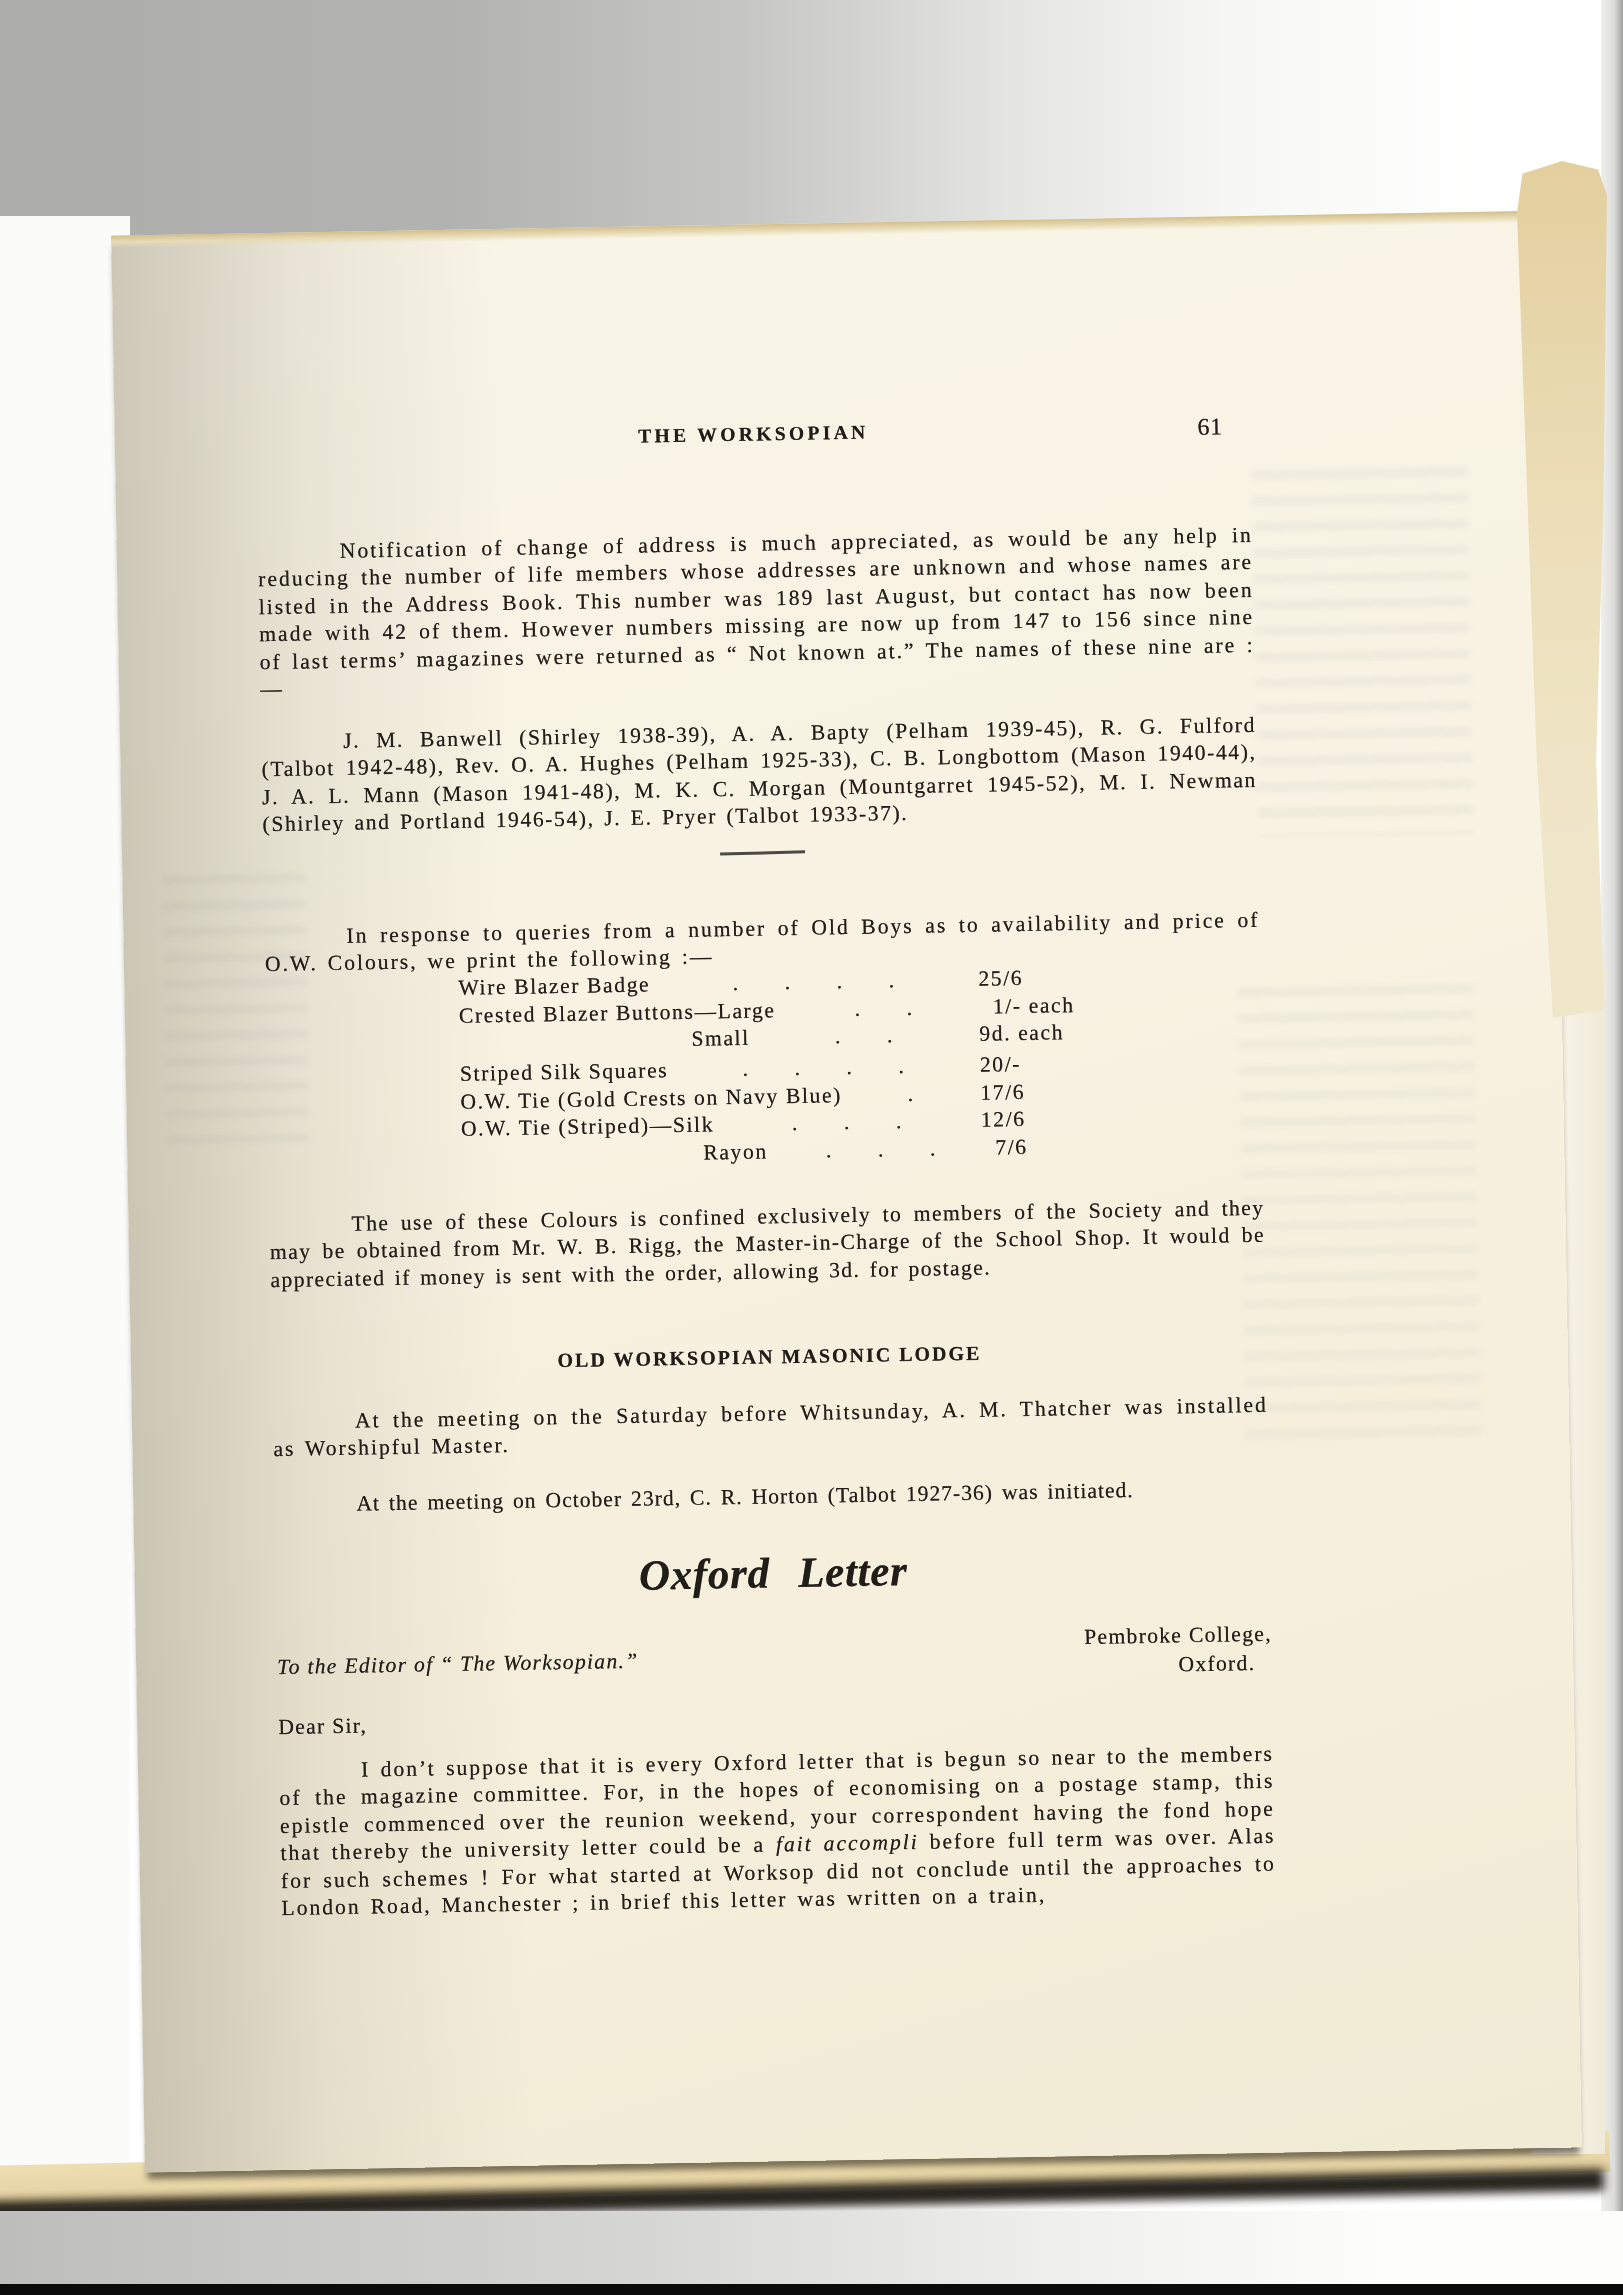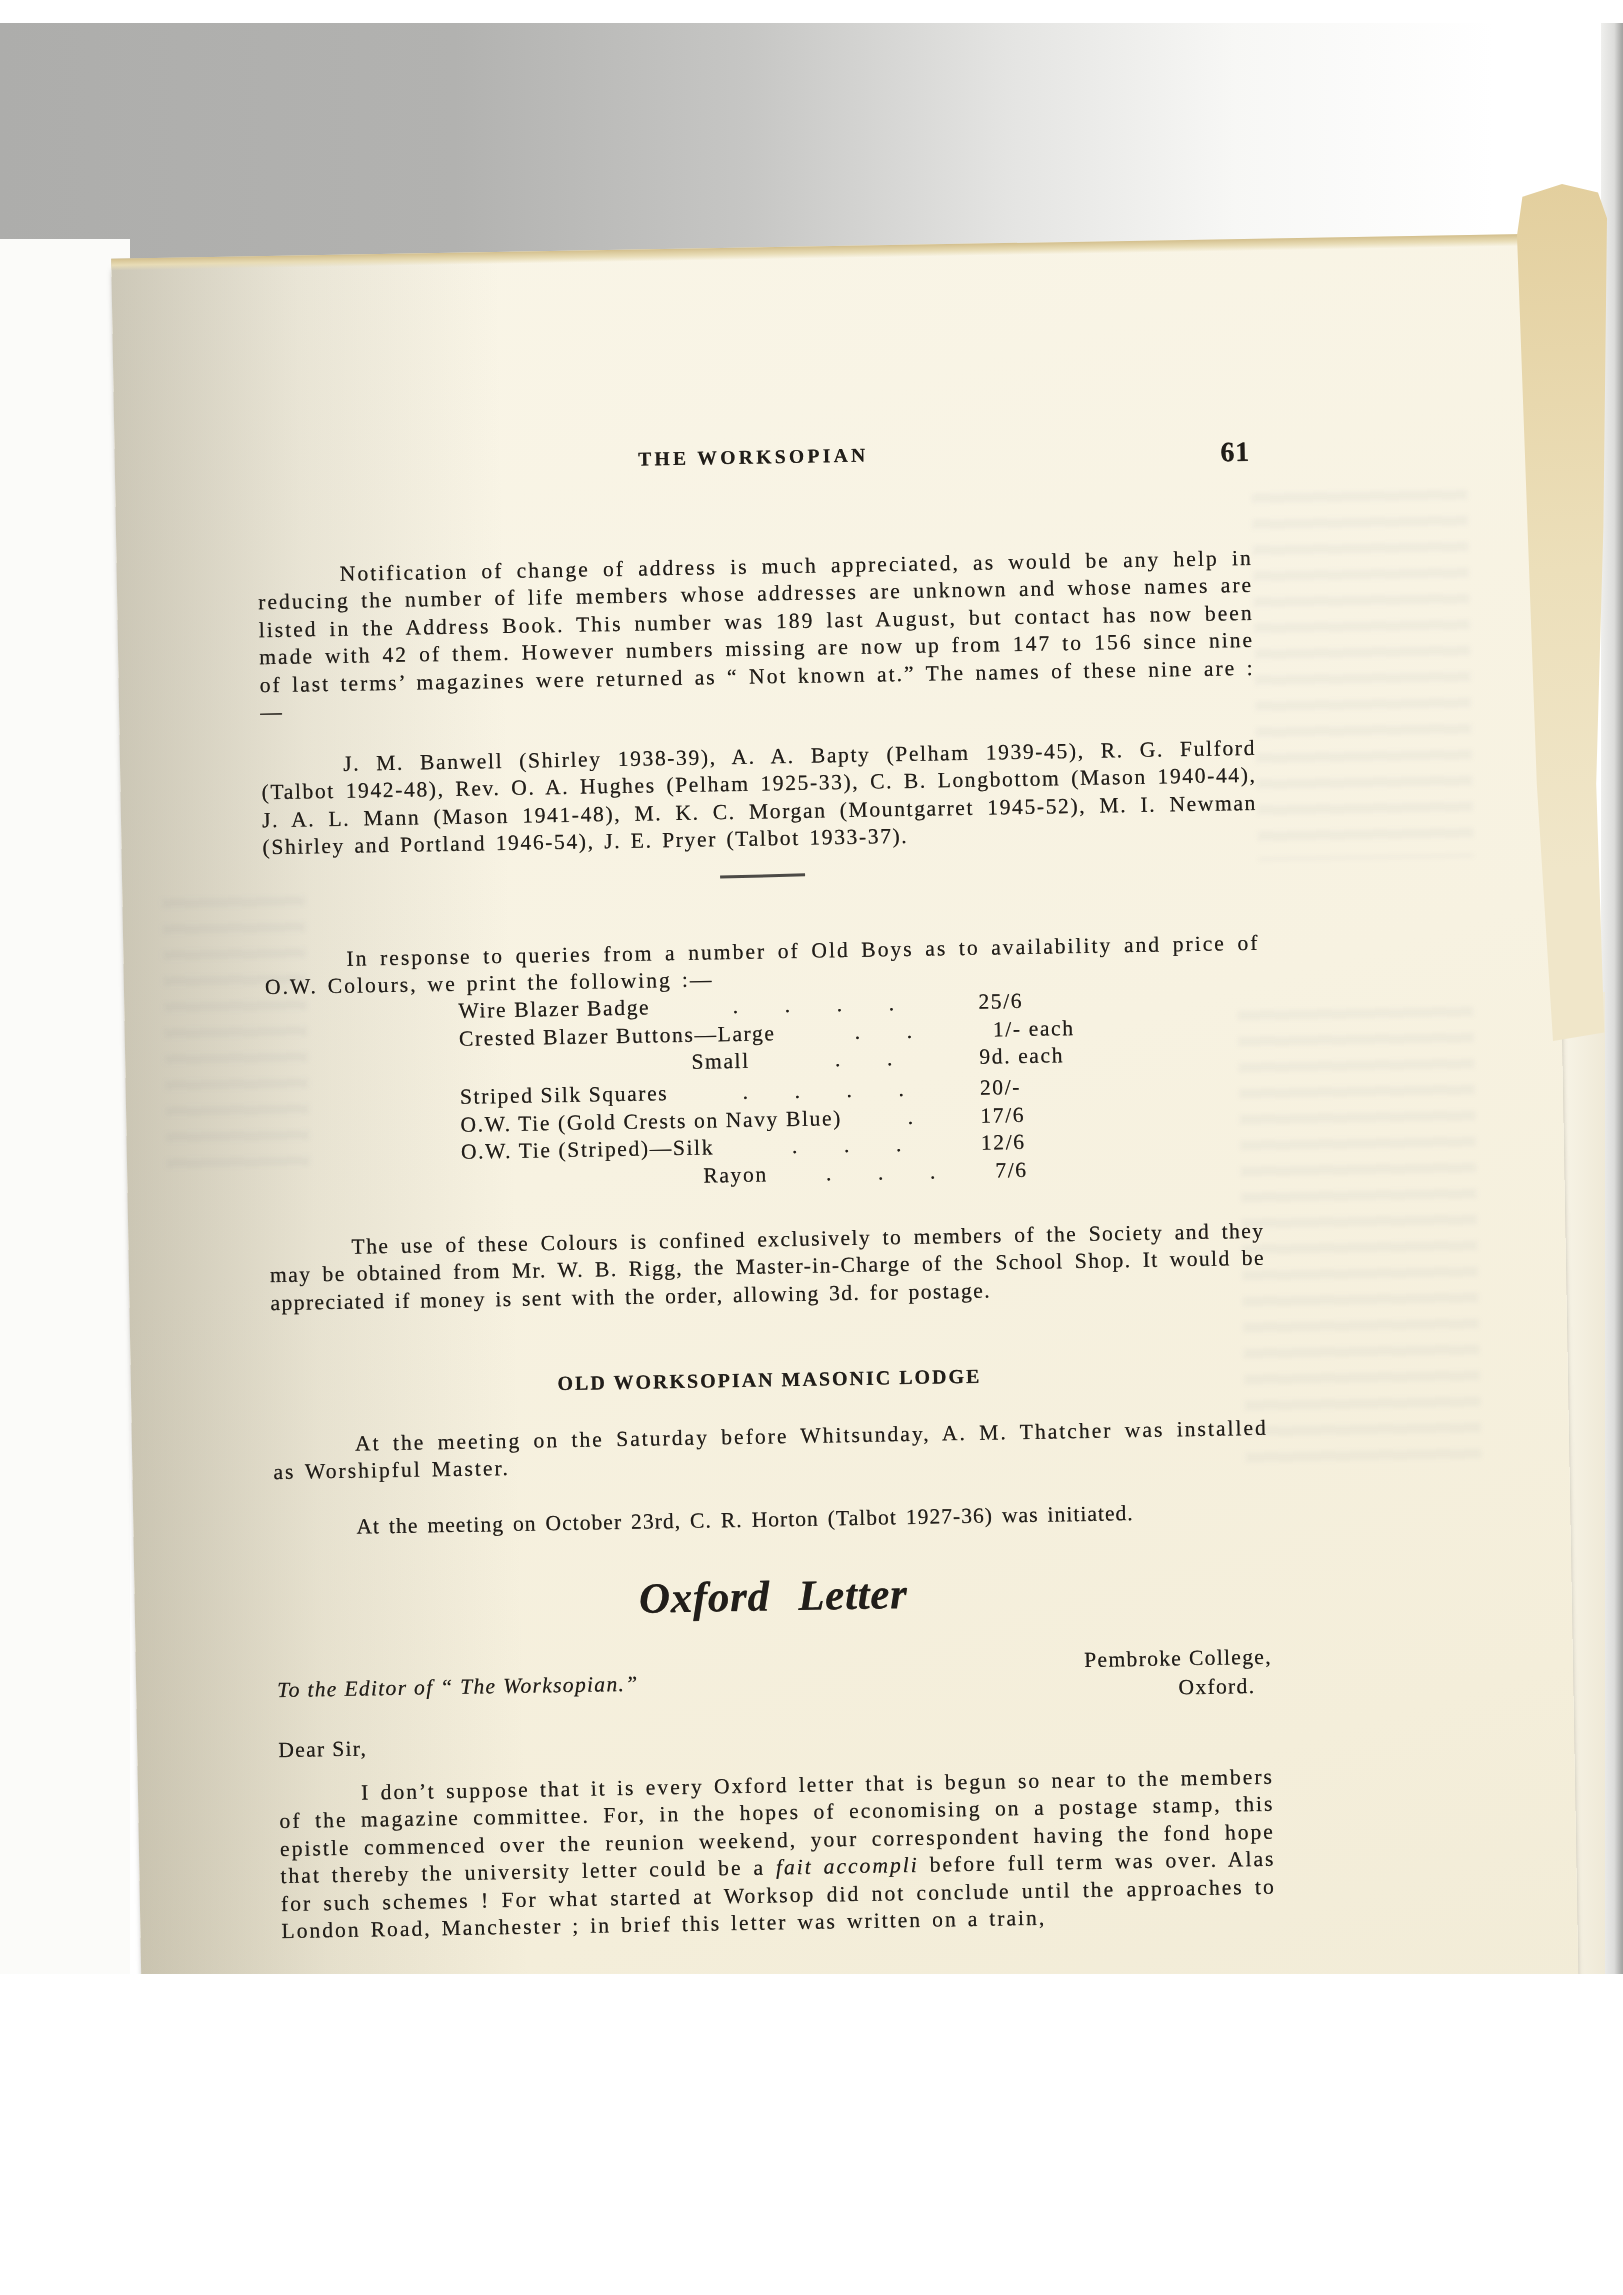--- a/index.html
+++ b/index.html
@@ -1,17 +1,17 @@
 <!DOCTYPE html>
 <html style="font-size:10.5px"><head>
 <meta charset="utf-8">
 <style>
   html,body{margin:0;padding:0;background:#ffffff;}
-  #canvas{position:relative;width:1623px;height:1951px;overflow:hidden;
-          font-family:"Liberation Serif","DejaVu Serif",serif;color:#211e1a;margin-top:23px;}
+  #canvas{position:relative;width:1623px;height:2295px;overflow:hidden;
+          font-family:"Liberation Serif","DejaVu Serif",serif;color:#211e1a;}
 
   
   .backdrop-top{position:absolute;left:0;top:0;width:1623px;height:291px;
     background:linear-gradient(to right,#adadab 0%,#b2b2b0 28%,#c6c6c4 46%,#e4e4e2 62%,#f7f7f5 76%,#ffffff 92%);}
   .left-strip{position:absolute;left:0;top:216px;width:130px;height:1960px;background:#fbfbf9;}
   .right-strip{position:absolute;left:1601px;top:0;width:22px;height:2295px;
     background:linear-gradient(to right,#efefed,#dcdcda 60%,#a5a5a3 96%);}
   .band-tan{position:absolute;left:-13px;top:2148px;width:1623px;height:42px;
     background:linear-gradient(#eedfb2,#e2cf9e);border-radius:3.3px;transform:rotate(-1.25deg);}
   .band-black-blur{position:absolute;left:-13px;top:2185px;width:1617px;height:22px;
@@ -41,21 +41,21 @@
     background:repeating-linear-gradient(to bottom,rgba(100,112,128,.055) 0 9.2px,rgba(0,0,0,0) 9.2px 26px);}
   .ghost.g1{left:1136px;top:255px;width:216px;height:367px;}
   .ghost.g2{left:1113px;top:772px;width:236px;height:458px;}
   .ghost.g3{left:39px;top:641px;width:144px;height:275px;}
 
   
   .text-layer{position:absolute;left:141px;top:194px;width:995px;height:1538px;
     text-shadow:0.2px 0.2px 0.3px rgba(35,28,20,.7);}
   .blk{position:absolute;left:0;width:995px;}
   .running-head{top:5.2px;text-align:center;font-weight:bold;font-size:19.6px;letter-spacing:3.3px;}
-  .pageno{position:absolute;right:1px;top:-2.6px;font-size:28px;letter-spacing:0.7px;font-weight:bold;}
+  .pageno{position:absolute;right:28px;top:-2.6px;font-size:24px;letter-spacing:0.7px;font-weight:normal;}
   .para{font-size:21.6px;line-height:27.5px;text-align:justify;letter-spacing:2px;word-spacing:2.6px;
         text-indent:82px;}
   #para-notification{top:90px;}
   #para-names{top:280px;letter-spacing:1.6px;}
   .divider{top:433px;left:457px;width:85px;height:3.3px;background:#4c4a46;transform:rotate(-.5deg);}
   #para-colours-intro{top:475px;}
   #price-list{top:552px;left:193px;width:687px;font-size:21.6px;letter-spacing:1.6px;}
   .prow{display:flex;align-items:baseline;height:27.5px;}
   .prow.gap{margin-top:3.9px;}
   .prow.ind1{padding-left:232px;}

